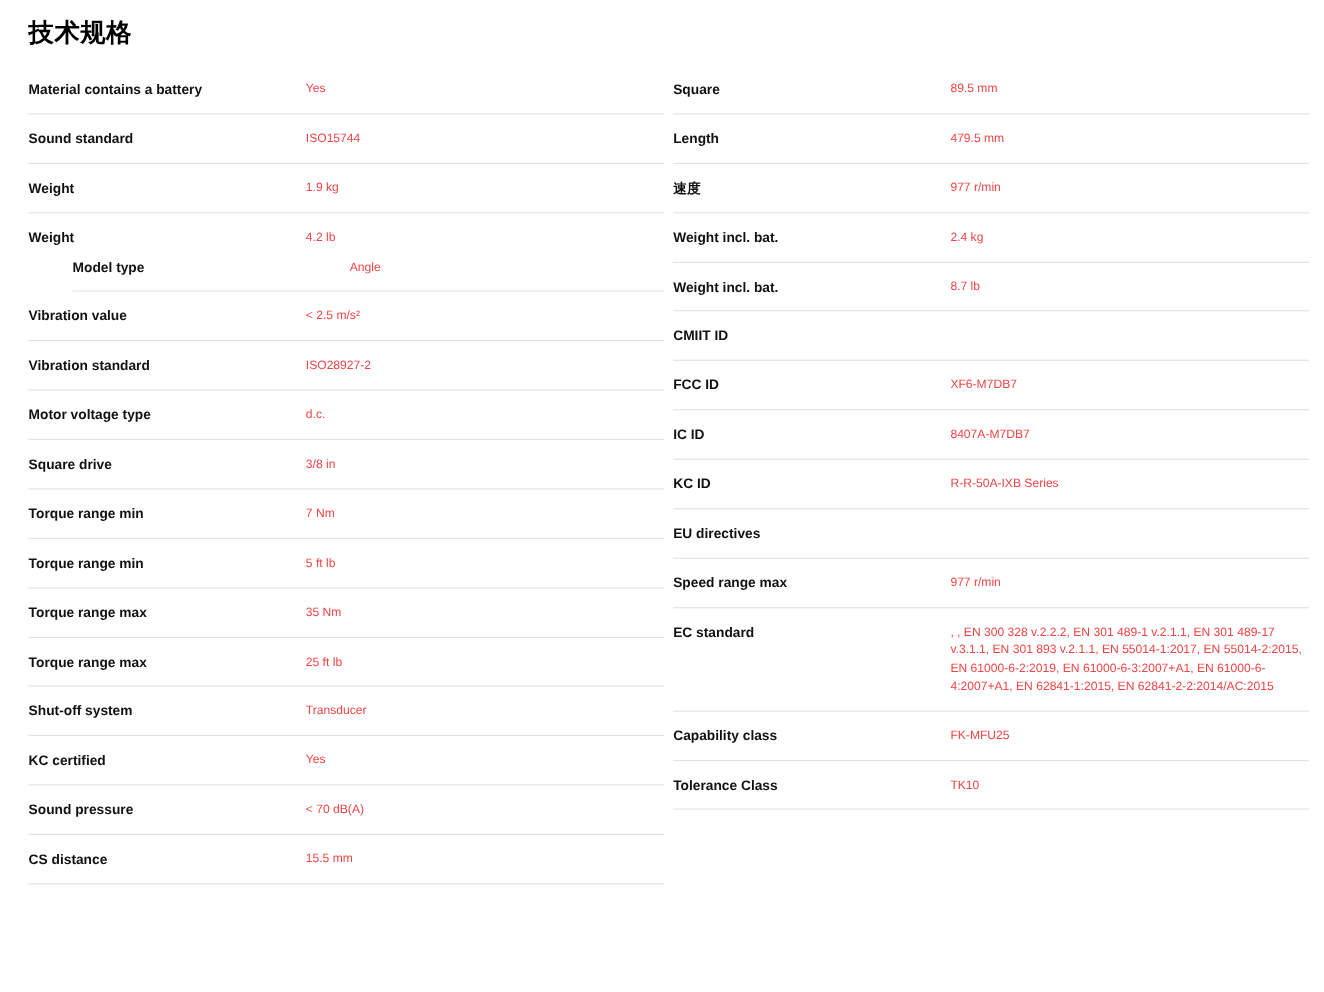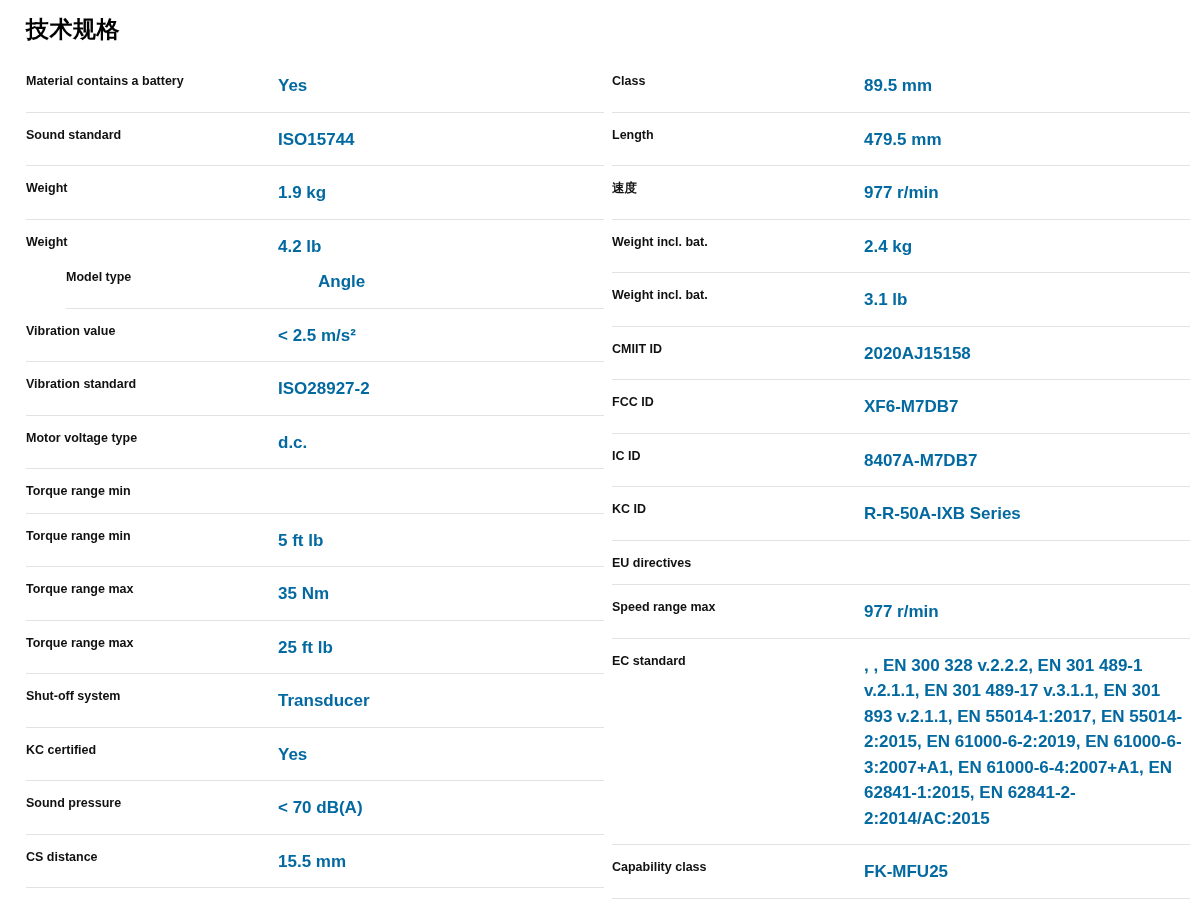--- a/index.html
+++ b/index.html
@@ -56,23 +56,23 @@
     width: 252px;
     flex: 0 0 252px;
     font-size: 12.5px;
     font-weight: bold;
     color: #111111;
     line-height: 1.35;
     padding-right: 10px;
   }
   .spec-value {
     flex: 1 1 auto;
-    font-size: 17px;
-    font-weight: bold;
-    color: #0369a1;
+    font-size: 11px;
+    font-weight: normal;
+    color: #ef4444;
     line-height: 1.5;
     word-wrap: break-word;
   }
 </style>
 </head>
 <body>
 
 <div class="page">
   <h1 class="page-title">技术规格</h1>
 
@@ -105,21 +105,26 @@
       </div>
       <div class="spec-row">
         <div class="spec-label">Vibration standard</div>
         <div class="spec-value">ISO28927-2</div>
       </div>
       <div class="spec-row">
         <div class="spec-label">Motor voltage type</div>
         <div class="spec-value">d.c.</div>
       </div>
       <div class="spec-row">
+        <div class="spec-label">Square drive</div>
+        <div class="spec-value">3/8 in</div>
+      </div>
+      <div class="spec-row">
         <div class="spec-label">Torque range min</div>
+        <div class="spec-value">7 Nm</div>
       </div>
       <div class="spec-row">
         <div class="spec-label">Torque range min</div>
         <div class="spec-value">5 ft lb</div>
       </div>
       <div class="spec-row">
         <div class="spec-label">Torque range max</div>
         <div class="spec-value">35 Nm</div>
       </div>
       <div class="spec-row">
@@ -139,42 +144,41 @@
         <div class="spec-value">&lt; 70 dB(A)</div>
       </div>
       <div class="spec-row">
         <div class="spec-label">CS distance</div>
         <div class="spec-value">15.5 mm</div>
       </div>
     </div>
 
     <div class="spec-column">
       <div class="spec-row">
-        <div class="spec-label">Class</div>
+        <div class="spec-label">Square</div>
         <div class="spec-value">89.5 mm</div>
       </div>
       <div class="spec-row">
         <div class="spec-label">Length</div>
         <div class="spec-value">479.5 mm</div>
       </div>
       <div class="spec-row">
         <div class="spec-label">速度</div>
         <div class="spec-value">977 r/min</div>
       </div>
       <div class="spec-row">
         <div class="spec-label">Weight incl. bat.</div>
         <div class="spec-value">2.4 kg</div>
       </div>
       <div class="spec-row">
         <div class="spec-label">Weight incl. bat.</div>
-        <div class="spec-value">3.1 lb</div>
+        <div class="spec-value">8.7 lb</div>
       </div>
       <div class="spec-row">
         <div class="spec-label">CMIIT ID</div>
-        <div class="spec-value">2020AJ15158</div>
       </div>
       <div class="spec-row">
         <div class="spec-label">FCC ID</div>
         <div class="spec-value">XF6-M7DB7</div>
       </div>
       <div class="spec-row">
         <div class="spec-label">IC ID</div>
         <div class="spec-value">8407A-M7DB7</div>
       </div>
       <div class="spec-row">
@@ -191,17 +195,18 @@
       <div class="spec-row">
         <div class="spec-label">EC standard</div>
         <div class="spec-value">, , EN 300 328 v.2.2.2, EN 301 489-1 v.2.1.1, EN 301 489-17 v.3.1.1, EN 301 893 v.2.1.1, EN 55014-1:2017, EN 55014-2:2015, EN 61000-6-2:2019, EN 61000-6-3:2007+A1, EN 61000-6-4:2007+A1, EN 62841-1:2015, EN 62841-2-2:2014/AC:2015</div>
       </div>
       <div class="spec-row">
         <div class="spec-label">Capability class</div>
         <div class="spec-value">FK-MFU25</div>
       </div>
       <div class="spec-row">
         <div class="spec-label">Tolerance Class</div>
+        <div class="spec-value">TK10</div>
       </div>
     </div>
 
   </div>
 </div>
 
 </body></html>

